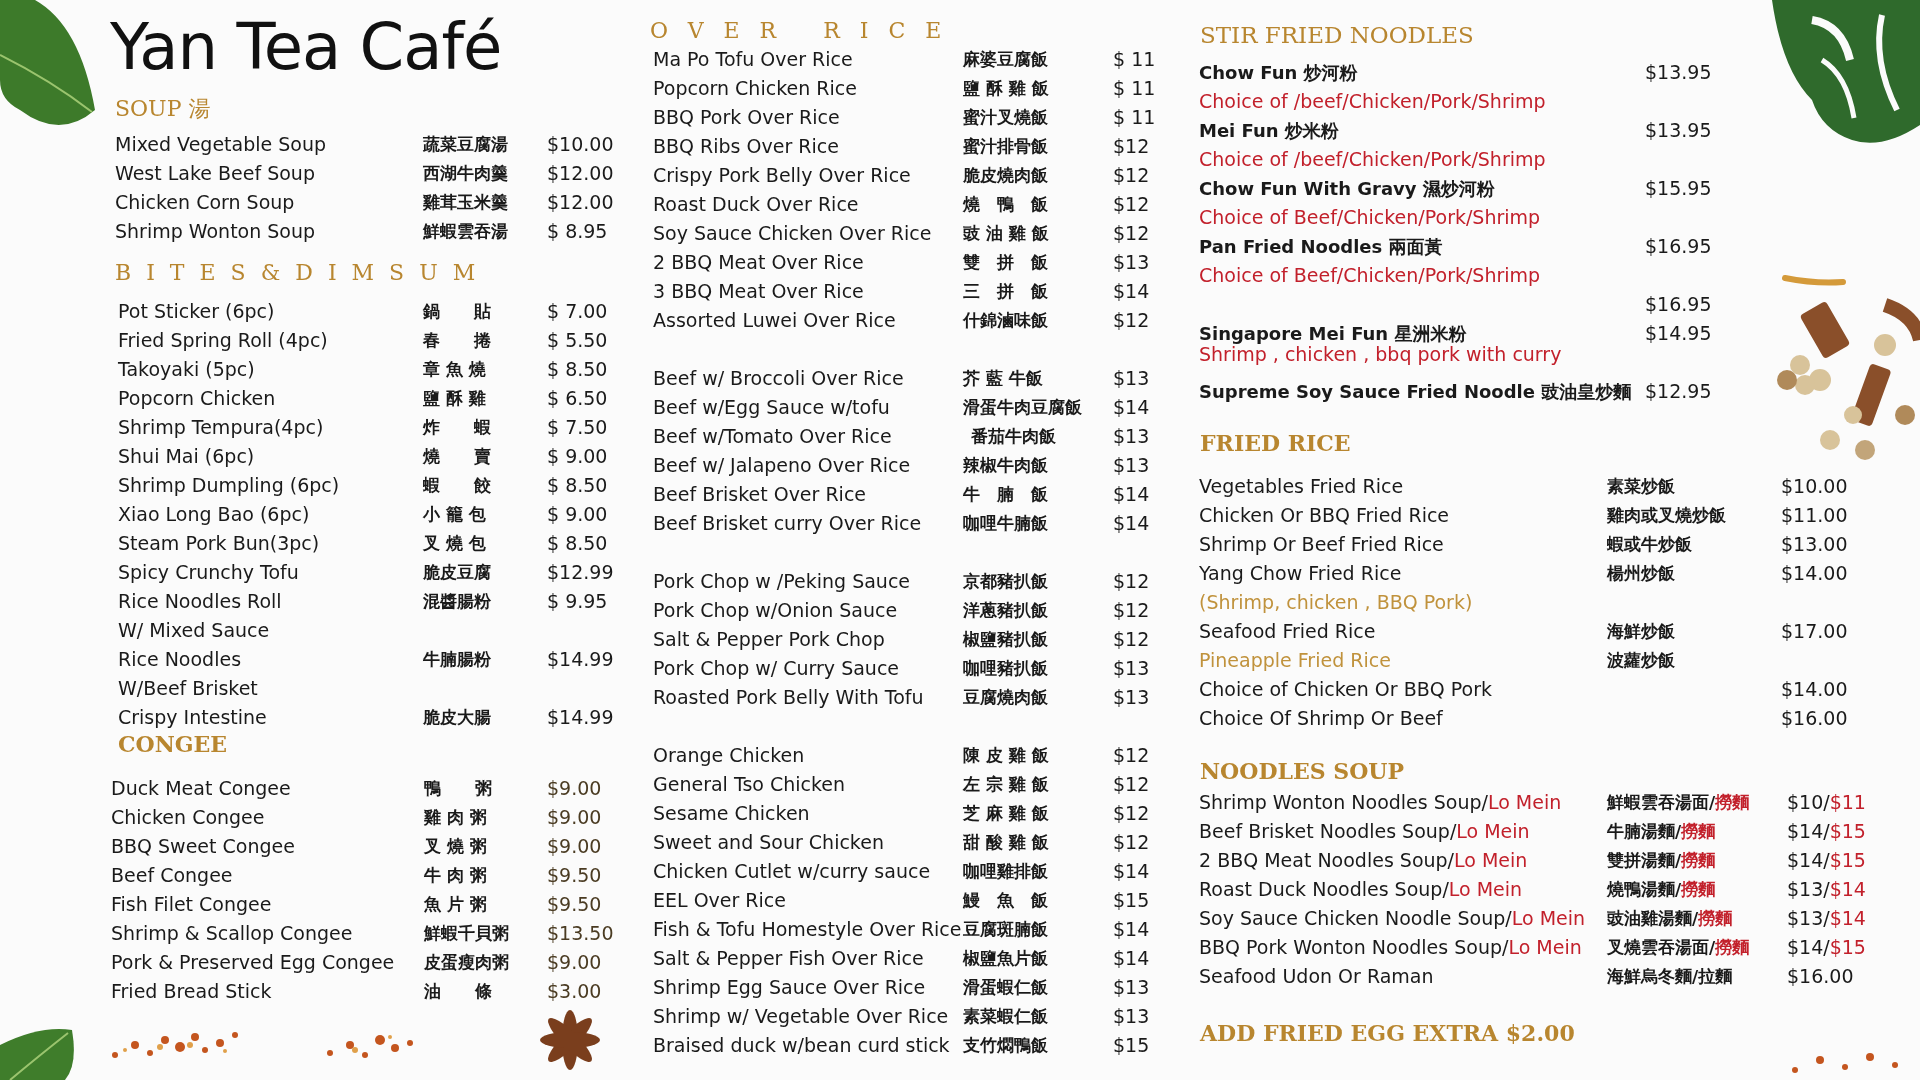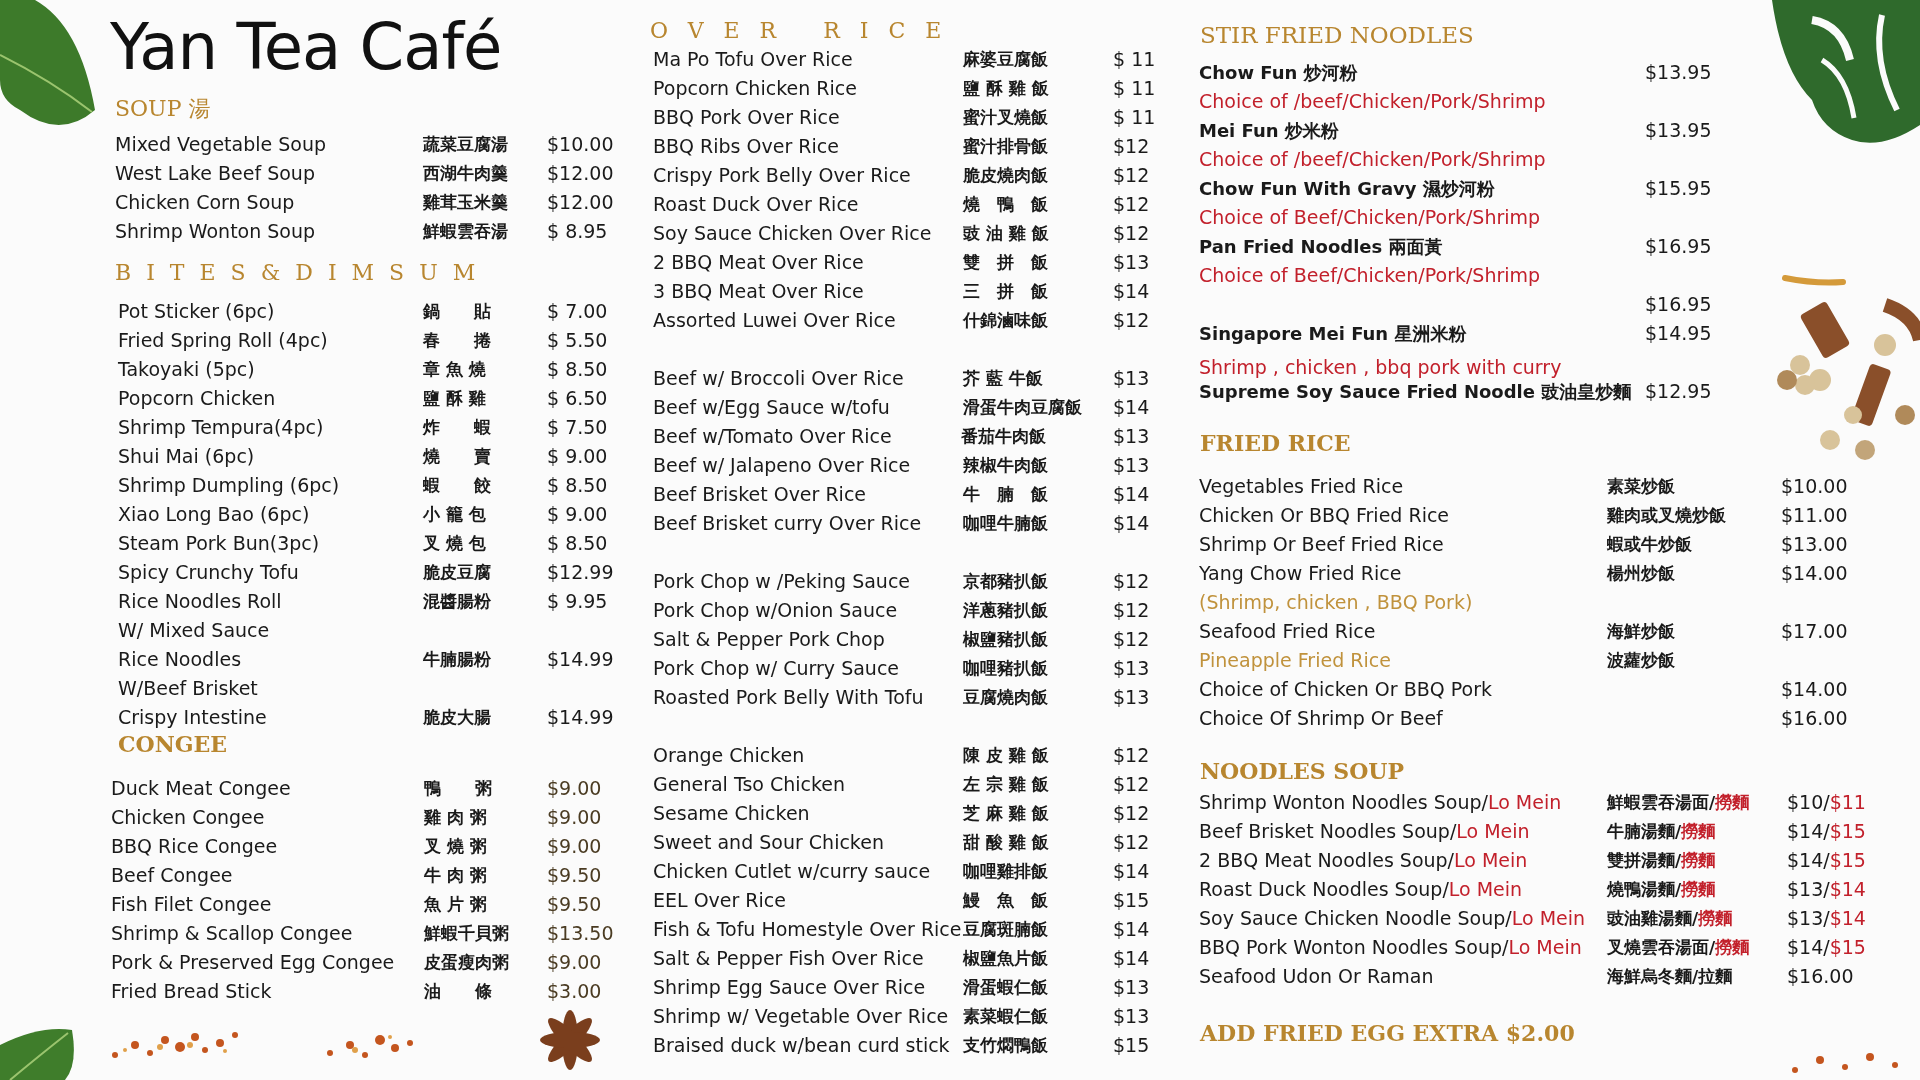--- a/index.html
+++ b/index.html
@@ -217,21 +217,21 @@
       <span class="en">Duck Meat Congee</span>
       <span class="zh" style="left:313px">鴨　　粥</span>
       <span class="pr muted-price" style="left:436px">$9.00</span>
     </div>
   <div class="row" style="left:111px;top:803px;width:510px">
       <span class="en">Chicken Congee</span>
       <span class="zh" style="left:313px">雞 肉 粥</span>
       <span class="pr muted-price" style="left:436px">$9.00</span>
     </div>
   <div class="row" style="left:111px;top:832px;width:510px">
-      <span class="en">BBQ Rice Congee</span>
+      <span class="en">BBQ Sweet Congee</span>
       <span class="zh" style="left:313px">叉 燒 粥</span>
       <span class="pr muted-price" style="left:436px">$9.00</span>
     </div>
   <div class="row" style="left:111px;top:861px;width:510px">
       <span class="en">Beef Congee</span>
       <span class="zh" style="left:313px">牛 肉 粥</span>
       <span class="pr muted-price" style="left:436px">$9.50</span>
     </div>
   <div class="row" style="left:111px;top:890px;width:510px">
       <span class="en"> Fish Filet Congee</span>
@@ -312,21 +312,21 @@
       <span class="zh" style="left:310px">芥 藍 牛飯</span>
       <span class="pr" style="left:460px">$13</span>
     </div>
     <div class="row" style="left:653px;top:393px;width:520px">
       <span class="en">Beef w/Egg Sauce  w/tofu</span>
       <span class="zh" style="left:310px">滑蛋牛肉豆腐飯</span>
       <span class="pr" style="left:460px">$14</span>
     </div>
     <div class="row" style="left:653px;top:422px;width:520px">
       <span class="en">Beef w/Tomato Over Rice</span>
-      <span class="zh" style="left:308px">番茄牛肉飯</span>
+      <span class="zh" style="left:318px">番茄牛肉飯</span>
       <span class="pr" style="left:460px">$13</span>
     </div>
     <div class="row" style="left:653px;top:451px;width:520px">
       <span class="en">Beef w/ Jalapeno Over Rice</span>
       <span class="zh" style="left:310px">辣椒牛肉飯</span>
       <span class="pr" style="left:460px">$13</span>
     </div>
     <div class="row" style="left:653px;top:480px;width:520px">
       <span class="en">Beef Brisket Over Rice</span>
       <span class="zh" style="left:310px">牛　腩　飯</span>
@@ -449,21 +449,21 @@
     <div class="row red" style="left:1199px;top:261px;width:520px">
         <span class="en">Choice of Beef/Chicken/Pork/Shrimp</span>
       </div>
     <div class="row" style="left:1199px;top:290px;width:520px">
       <span class="pr" style="left:446px">$16.95</span>
     </div>
     <div class="row" style="left:1199px;top:319px;width:520px">
       <span class="en bold-en">Singapore Mei Fun  星洲米粉</span>
       <span class="pr" style="left:446px">$14.95</span>
     </div>
-    <div class="row red" style="left:1199px;top:353px;width:520px">
+    <div class="row red" style="left:1199px;top:340px;width:520px">
         <span class="en">Shrimp , chicken , bbq pork with curry</span>
       </div>
     <div class="row" style="left:1199px;top:377px;width:520px">
       <span class="en bold-en">Supreme Soy Sauce Fried Noodle 豉油皇炒麵</span>
       <span class="pr" style="left:446px">$12.95</span>
     </div>
   </div>
 
 <div class="abs sec-head bold" style="left:1200px;top:430px;">FRIED RICE</div>
 <div id="friedrice">

